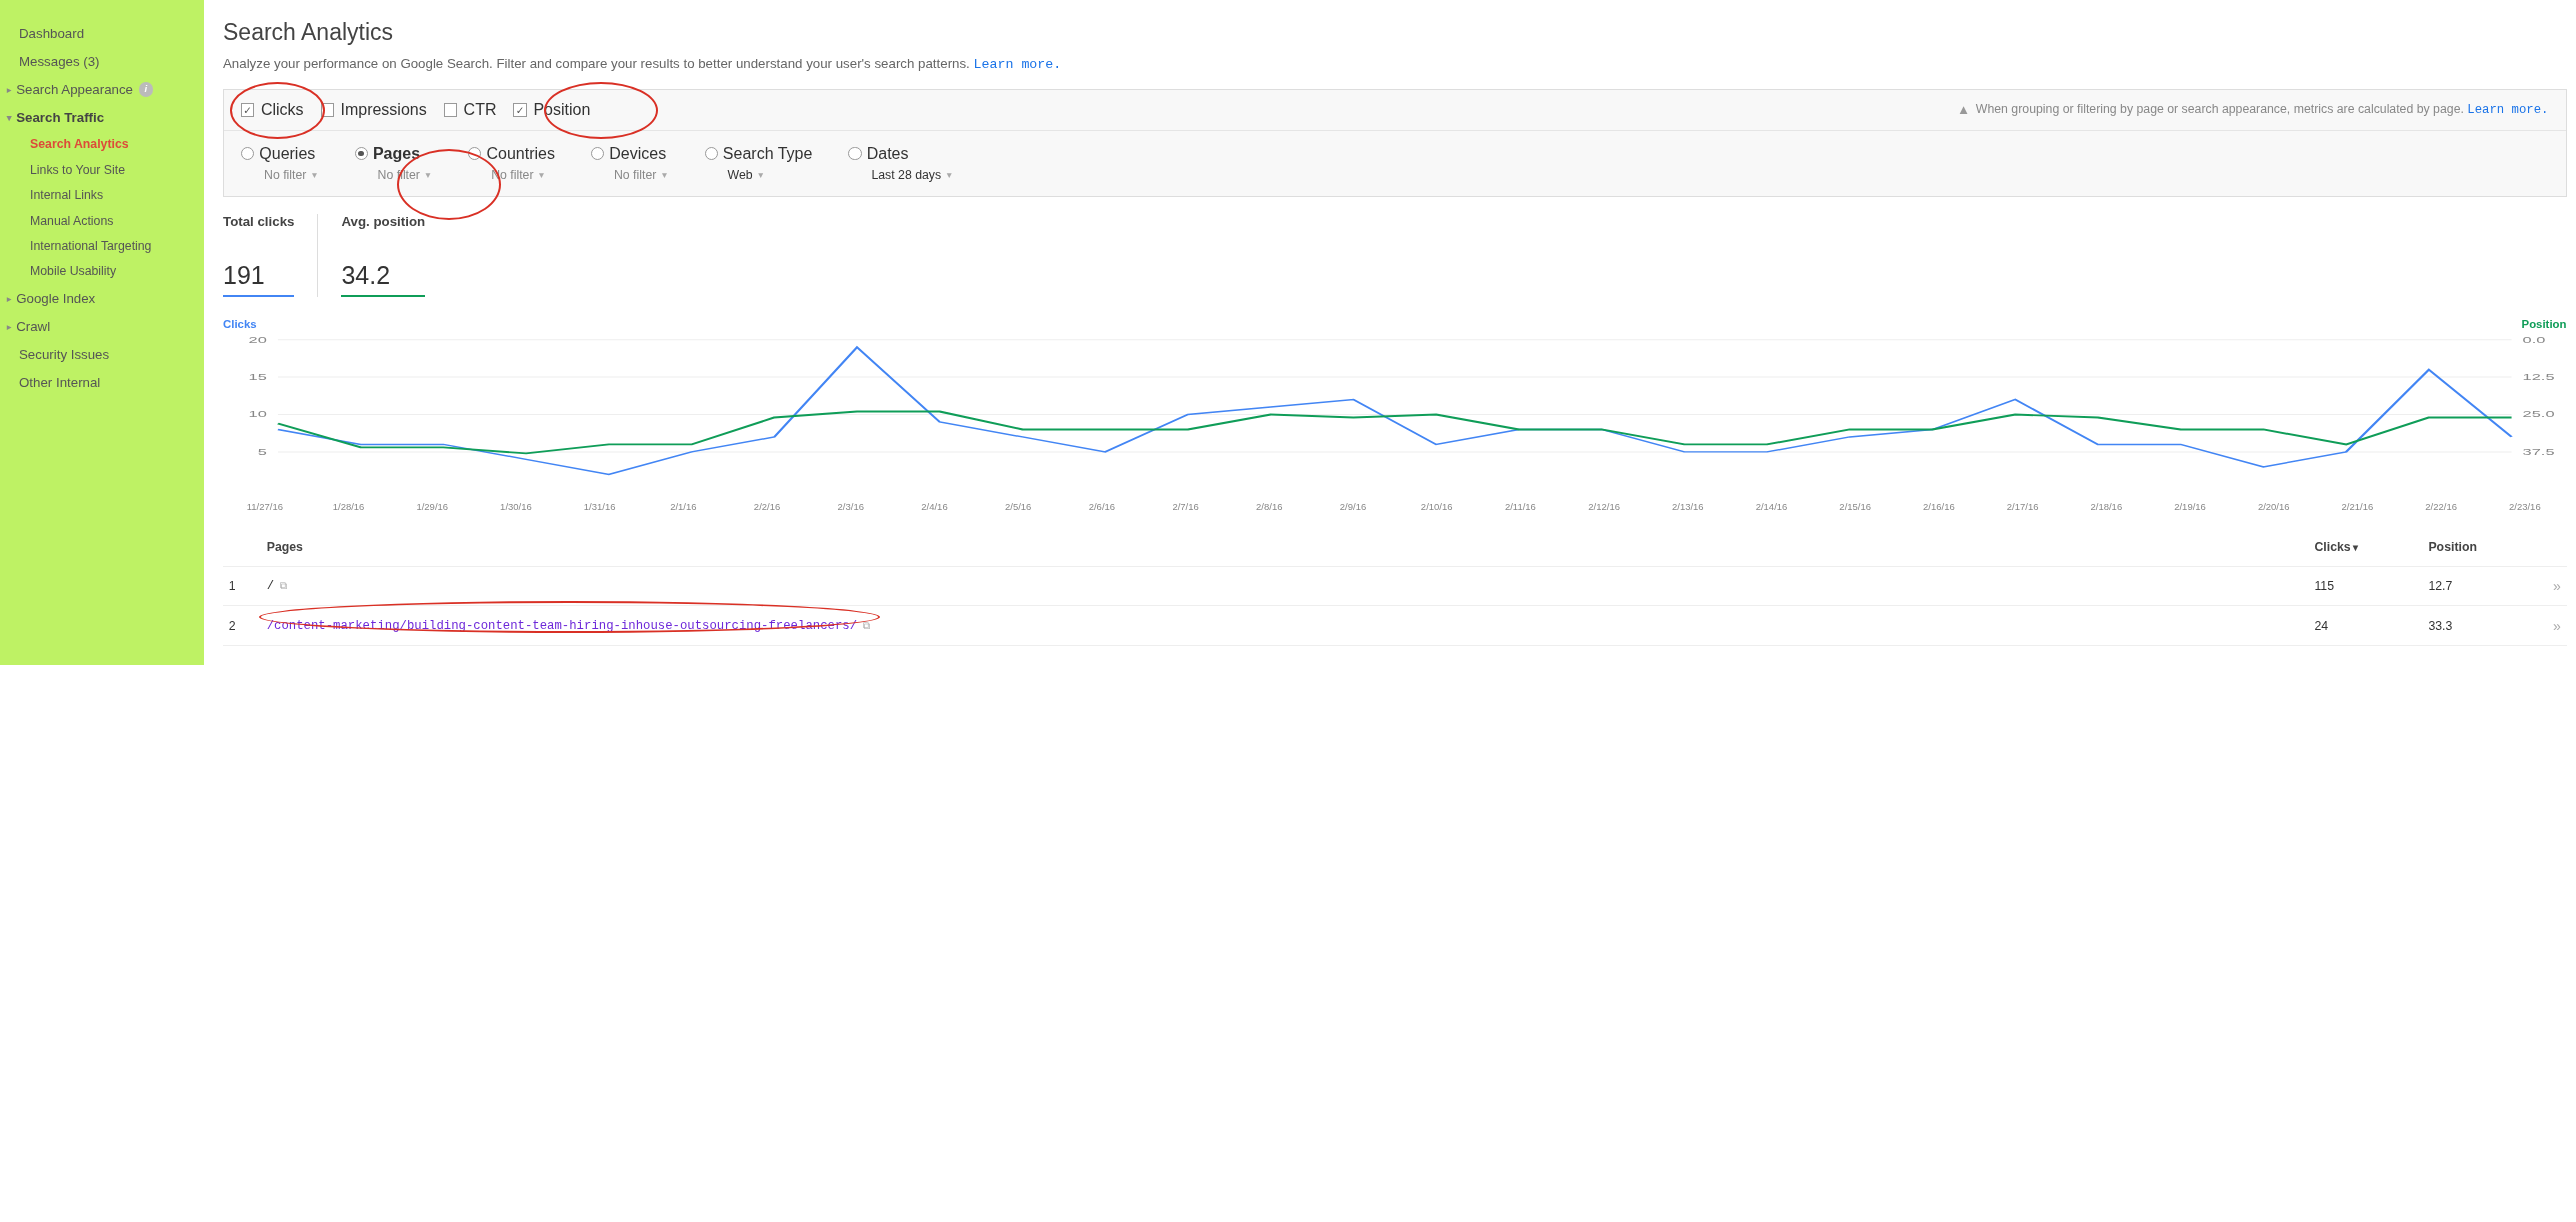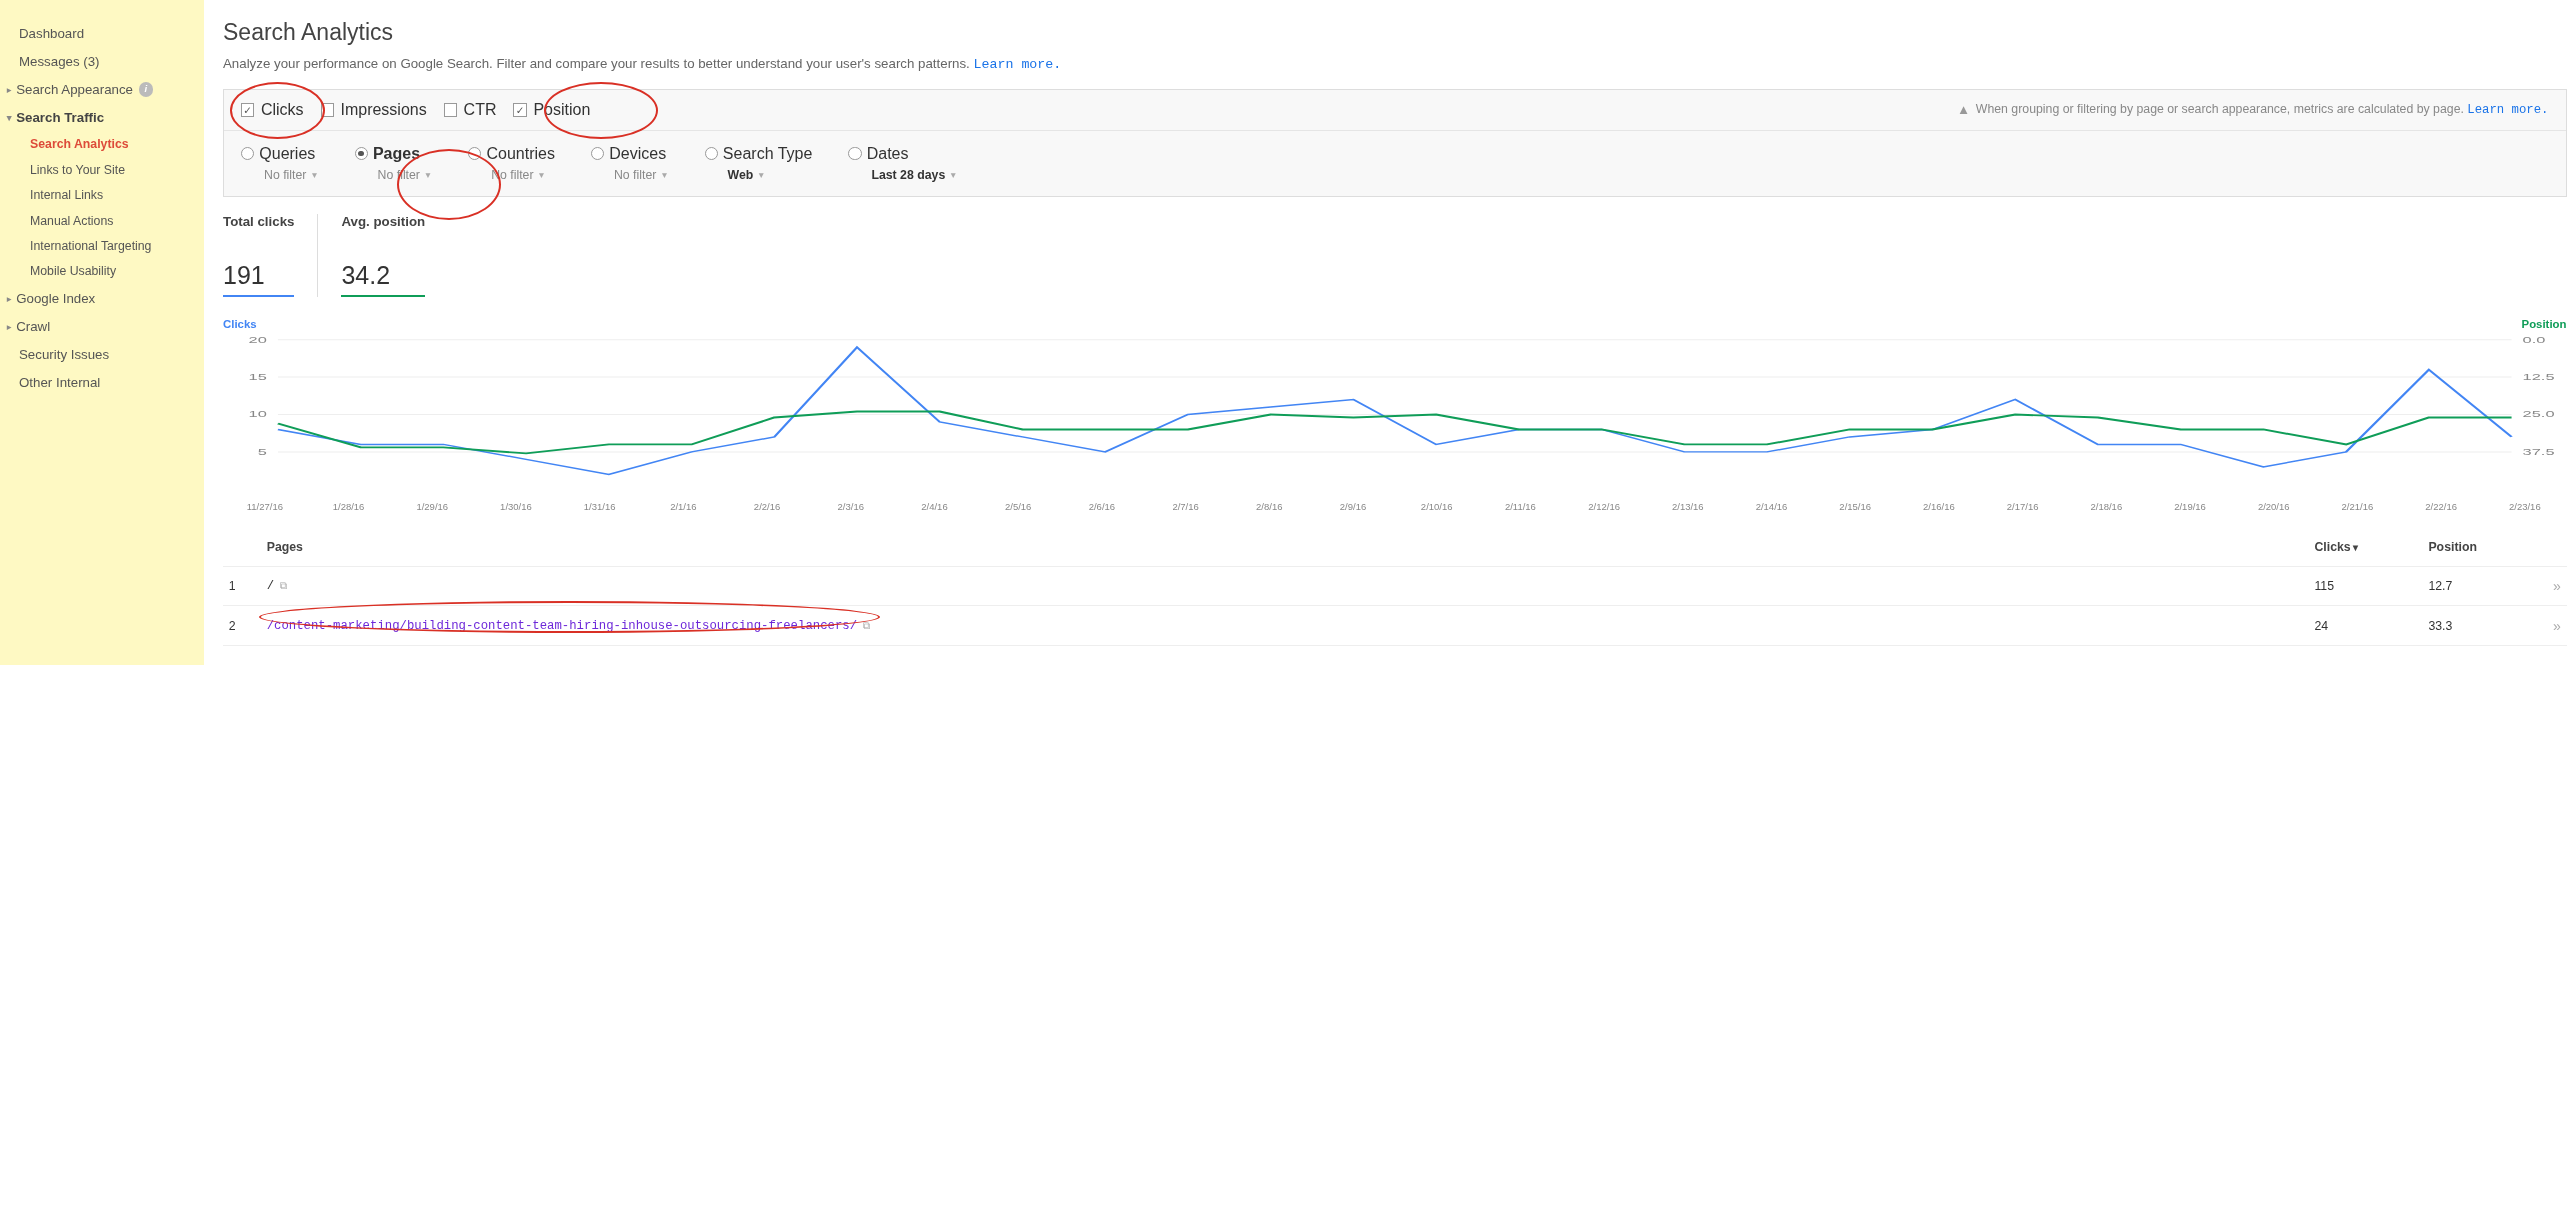--- a/index.html
+++ b/index.html
@@ -6,21 +6,21 @@
   body {
     font-family: Arial, Helvetica, sans-serif;
     font-size: 12.3px;
     color: #333;
     background: #fff;
     display: flex;
   }
   .sidebar {
     width: 204px;
     padding: 19px 0 19px 0;
-    background: #fef9c3;
+    background: #bef264;
     flex-shrink: 0;
   }
   .sidebar-item {
     padding: 6.6px 9.5px 6.6px 19px;
     font-size: 13.3px;
     color: #555;
     display: flex;
     align-items: center;
     cursor: pointer;
   }
@@ -119,21 +119,21 @@
     align-items: center; justify-content: center;
   }
   .radio.checked::after {
     content: "";
     width: 5.7px; height: 5.7px; border-radius: 50%;
     background: #555;
   }
   .dim-label { font-size: 16px; color: #333; }
   .dim-label.bold { font-weight: bold; }
   .dim-sub { font-size: 12.3px; color: #888; padding-left: 23px; display:flex; align-items:center; gap:3.8px;}
-  .dim-sub.bold { color: #333; font-weight: bold; }
+  .dim-sub.bold { color: #333; font-weight: normal; }
   .caret { font-size: 8.5px; color: #aaa; }
   .stats-row {
     display: flex;
     margin-top: 17px;
   }
   .stat {
     padding: 0 23px 0 0;
     margin-right: 23px;
     border-right: 0.9px solid #ddd;
   }

